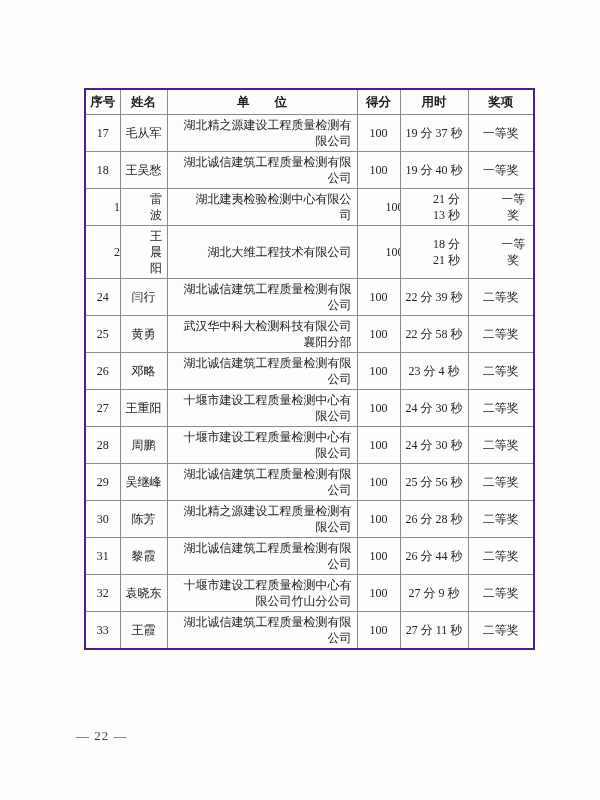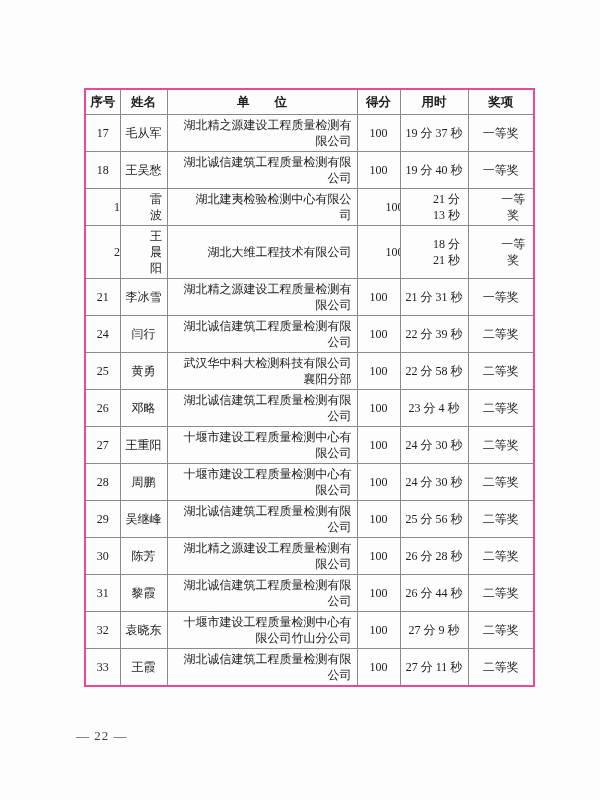--- a/index.html
+++ b/index.html
@@ -19,21 +19,21 @@
     position: absolute;
     inset: 0;
     background: #fdfdfd;
   }
   table.results {
     position: absolute;
     left: 84px;
     top: 88px;
     width: 449px;
     border-collapse: collapse;
-    border: 2px solid #ec4899;
+    border: 2px solid #4c1d95;
     table-layout: fixed;
   }
   th, td {
     border: 1px solid #8a8a8a;
     font-size: 12px;
     line-height: 16px;
     vertical-align: middle;
     text-align: center;
     padding: 2px 3px;
     overflow: hidden;
@@ -116,28 +116,20 @@
       </tr>
       <tr class="h1">
         <td class="cell-seq">20</td>
         <td class="cell-name">王晨阳</td>
         <td class="cell-unit">湖北大维工程技术有限公司</td>
         <td class="cell-score">100</td>
         <td class="cell-time">18 分 21 秒</td>
         <td class="cell-award">一等奖</td>
       </tr>
       <tr class="h2">
-        <td class="cell-seq">21</td>
-        <td class="cell-name">李冰雪</td>
-        <td class="cell-unit">湖北精之源建设工程质量检测有限公司</td>
-        <td class="cell-score">100</td>
-        <td class="cell-time">21 分 31 秒</td>
-        <td class="cell-award">一等奖</td>
-      </tr>
-      <tr class="h2">
         <td class="cell-seq">24</td>
         <td class="cell-name">闫行</td>
         <td class="cell-unit">湖北诚信建筑工程质量检测有限公司</td>
         <td class="cell-score">100</td>
         <td class="cell-time">22 分 39 秒</td>
         <td class="cell-award">二等奖</td>
       </tr>
       <tr class="h2">
         <td class="cell-seq">25</td>
         <td class="cell-name">黄勇</td>

